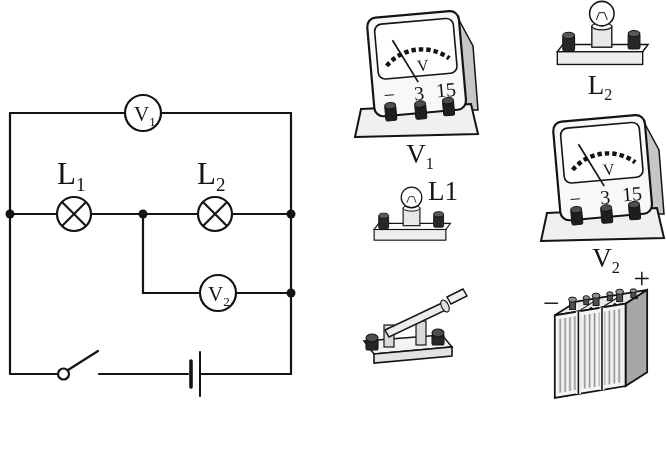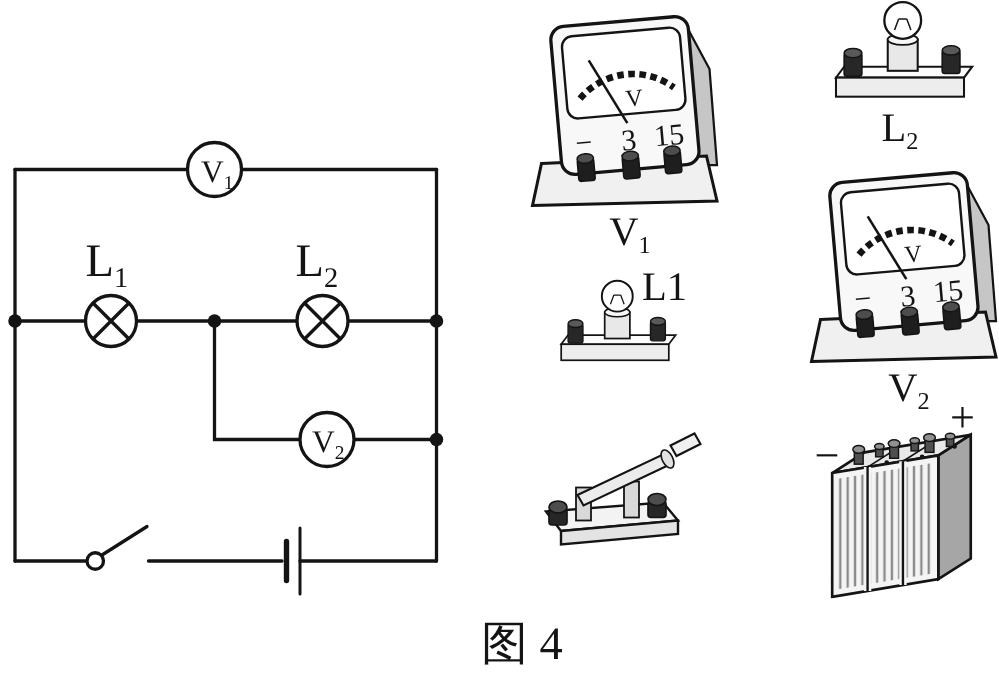--- a/index.html
+++ b/index.html
@@ -221,15 +221,14 @@
       <g fill="#141414">
         <circle cx="49" cy="37" r="1.6"></circle>
           <circle cx="73" cy="33" r="1.6"></circle>
           <circle cx="95" cy="26" r="1.6"></circle>
       </g>
       <text x="0" y="42" font-size="30"><tspan>−</tspan></text>
       <text x="92" y="16" font-size="30"><tspan>+</tspan></text>
     </svg>
   </div>
 
-  <div class="caption">图 4</div>
 
 </div>
 
 </body></html>

